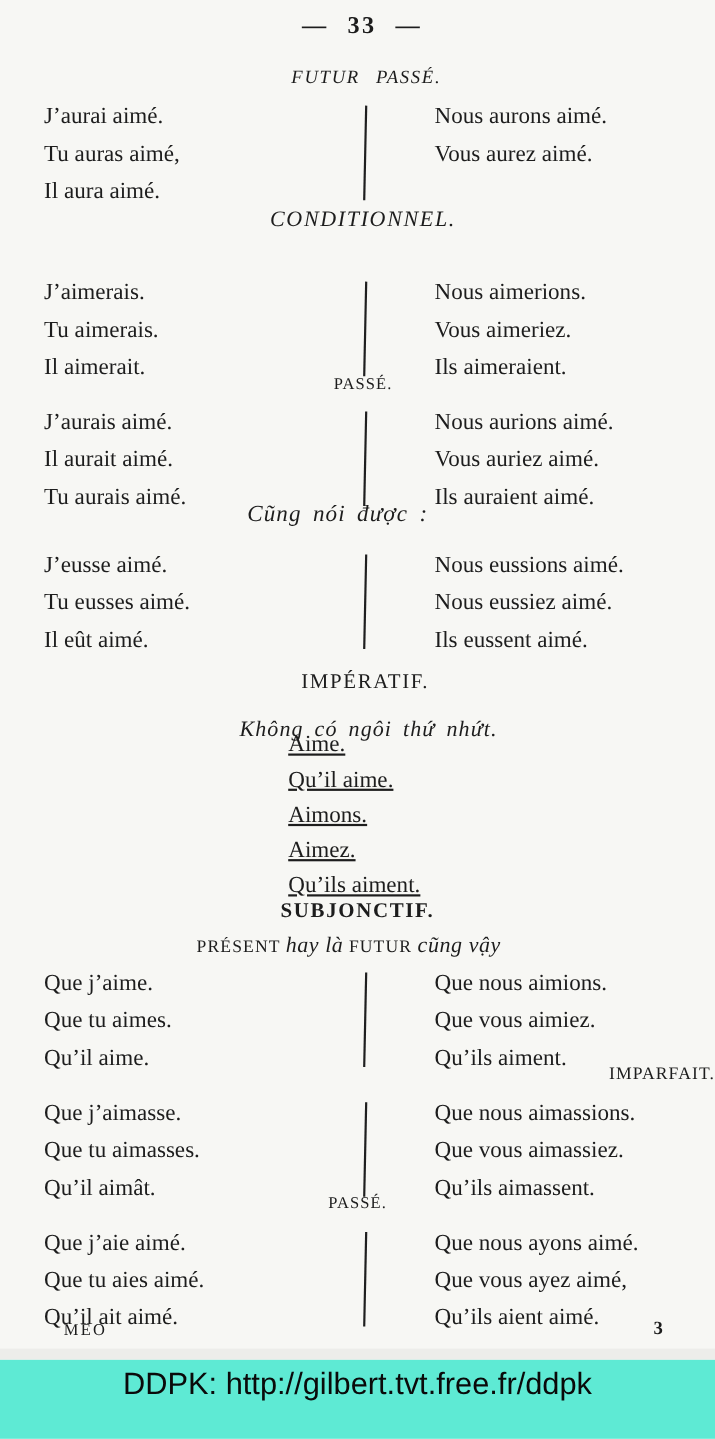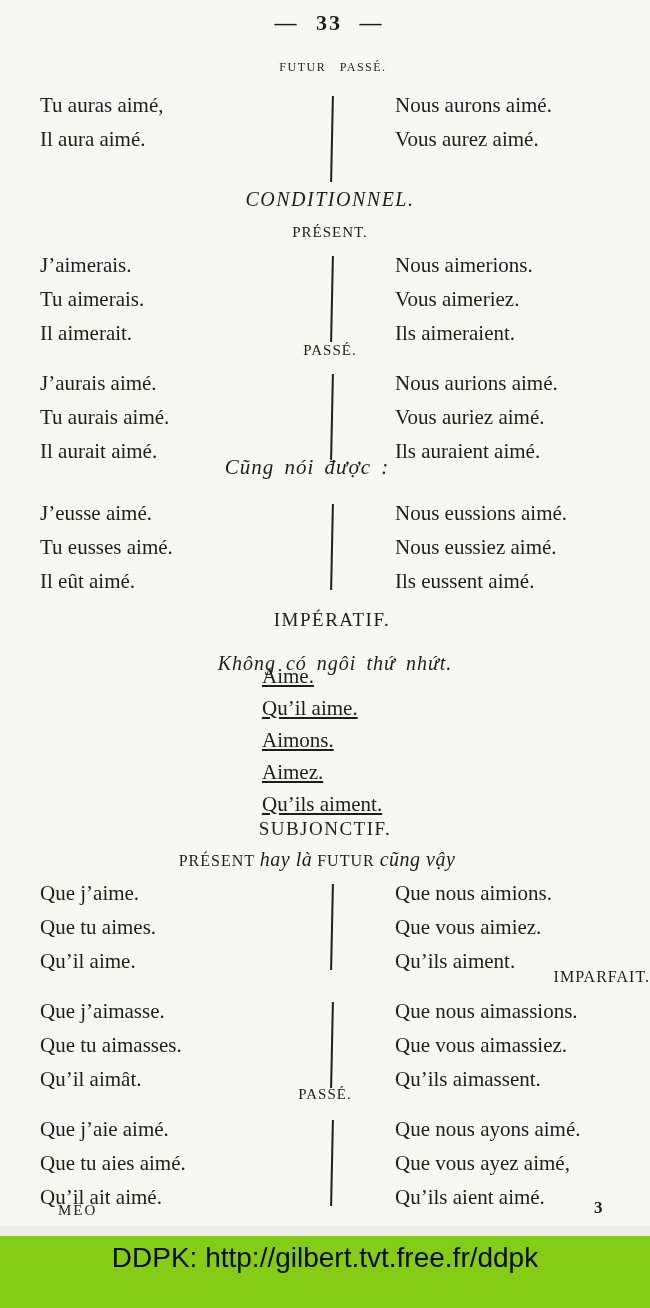--- a/index.html
+++ b/index.html
@@ -4,21 +4,21 @@
 <style>
   * { margin:0; padding:0; box-sizing:border-box; }
   html,body { width:650px; }
   body {
     font-family: "Liberation Serif", "DejaVu Serif", serif;
     background:#ffffff;
   }
   .page {
     position:relative;
     width:650px; height:1308px;
-    background:#84cc16;
+    background:#5eead4;
     overflow:hidden;
   }
   .scan {
     position:absolute; left:0; top:0;
     width:650px; height:1236px;
     background:#f7f7f4;
     color:#1d1d1d;
   }
   .scan-edge {
     position:absolute; left:0; top:1226px;
@@ -28,21 +28,21 @@
   .abs { position:absolute; left:0; width:650px; }
   .centered { text-align:center; }
 
   .page-number {
     font-size:22px; font-weight:bold; letter-spacing:2px;
     word-spacing:10px;
   }
   .h-main  { font-size:20px; letter-spacing:1.5px;font-style:italic; }
   .h-mid   { font-size:19px; letter-spacing:1.5px; }
   .h-sub   { font-size:15px; letter-spacing:1px; }
-  .h-futur { font-size:12px; letter-spacing:1.5px; word-spacing:9px; }
+  .h-futur { font-size:17px; letter-spacing:1.5px; word-spacing:9px;font-style:italic; }
   .vn-italic { font-style:italic; font-size:21px; letter-spacing:1px; word-spacing:4px; }
   .mixed-caps { font-size:16px; letter-spacing:1px; }
   .mixed-caps .it { font-style:italic; font-size:20px; letter-spacing:0.5px; }
 
   .block { position:absolute; left:0; width:650px; height:102px; }
   .block .col-left  { position:absolute; left:40px;  top:0; }
   .block .col-right { position:absolute; left:395px; top:0; }
   .block .vbar {
     position:absolute; left:331px; top:8px;
     width:2px; height:86px; background:#1f1f1f;
@@ -73,54 +73,54 @@
 
 <div class="page">
   <div class="scan">
 
     <div class="abs centered page-number" style="top:10px; padding-left:8px;">— 33 —</div>
 
     <div class="abs centered h-futur" style="top:60px; padding-left:16px;">FUTUR PASSÉ.</div>
 
     <div class="block" style="top:88px">
       <div class="col-left">
+        <div class="cline">J’aurai aimé.</div>
         <div class="cline">Tu auras aimé,</div>
         <div class="cline">Il aura aimé.</div>
       </div>
       <div class="vbar"></div>
       <div class="col-right">
         <div class="cline">Nous aurons aimé.</div>
         <div class="cline">Vous aurez aimé.</div>
       </div>
     </div>
 
     <div class="abs centered h-main" style="top:188px; padding-left:10px;">CONDITIONNEL.</div>
-    <div class="abs centered h-sub" style="top:224px; padding-left:10px;">PRÉSENT.</div>
 
     <div class="block" style="top:248px">
       <div class="col-left">
         <div class="cline">J’aimerais.</div>
         <div class="cline">Tu aimerais.</div>
         <div class="cline">Il aimerait.</div>
       </div>
       <div class="vbar"></div>
       <div class="col-right">
         <div class="cline">Nous aimerions.</div>
         <div class="cline">Vous aimeriez.</div>
         <div class="cline">Ils aimeraient.</div>
       </div>
     </div>
 
     <div class="abs centered h-sub" style="top:342px; padding-left:10px;">PASSÉ.</div>
 
     <div class="block" style="top:366px">
       <div class="col-left">
         <div class="cline">J’aurais aimé.</div>
+        <div class="cline">Il aurait aimé.</div>
         <div class="cline">Tu aurais aimé.</div>
-        <div class="cline">Il aurait aimé.</div>
       </div>
       <div class="vbar"></div>
       <div class="col-right">
         <div class="cline">Nous aurions aimé.</div>
         <div class="cline">Vous auriez aimé.</div>
         <div class="cline">Ils auraient aimé.</div>
       </div>
     </div>
 
     <div class="abs centered vn-italic" style="top:455px; padding-left:0px; margin-left:-18px;">Cũng nói được :</div>
@@ -143,21 +143,21 @@
     <div class="abs centered vn-italic" style="top:627px; font-size:20px; padding-left:20px;margin-top:25px;">Không có ngôi thứ nhứt.</div>
 
     <div class="imperative" style="top:660px">
       <div class="cline">Aime.</div>
       <div class="cline">Qu’il aime.</div>
       <div class="cline">Aimons.</div>
       <div class="cline">Aimez.</div>
       <div class="cline">Qu’ils aiment.</div>
     </div>
 
-    <div class="abs centered h-mid" style="top:818px; ">SUBJONCTIF.</div>
+    <div class="abs centered h-mid" style="top:818px; font-weight:bold;">SUBJONCTIF.</div>
 
     <div class="abs centered mixed-caps" style="top:848px; margin-left:-8px;">
       <span>PRÉSENT</span>
       <span class="it">hay là</span>
       <span>FUTUR</span>
       <span class="it">cũng vậy</span>
     </div>
 
     <div class="block" style="top:876px">
       <div class="col-left">

